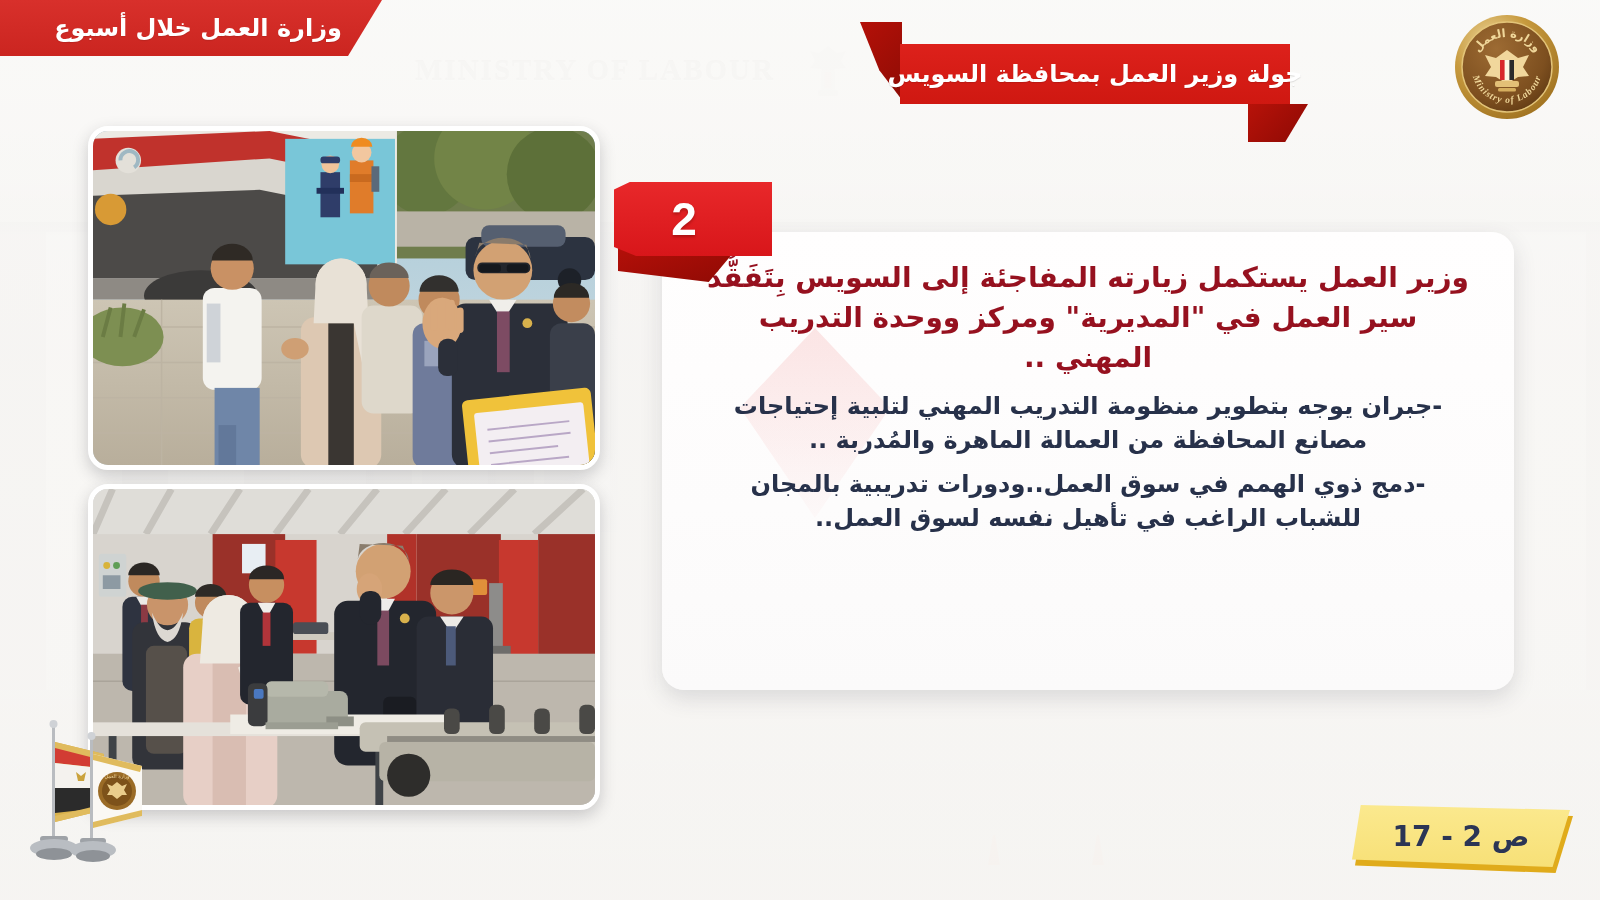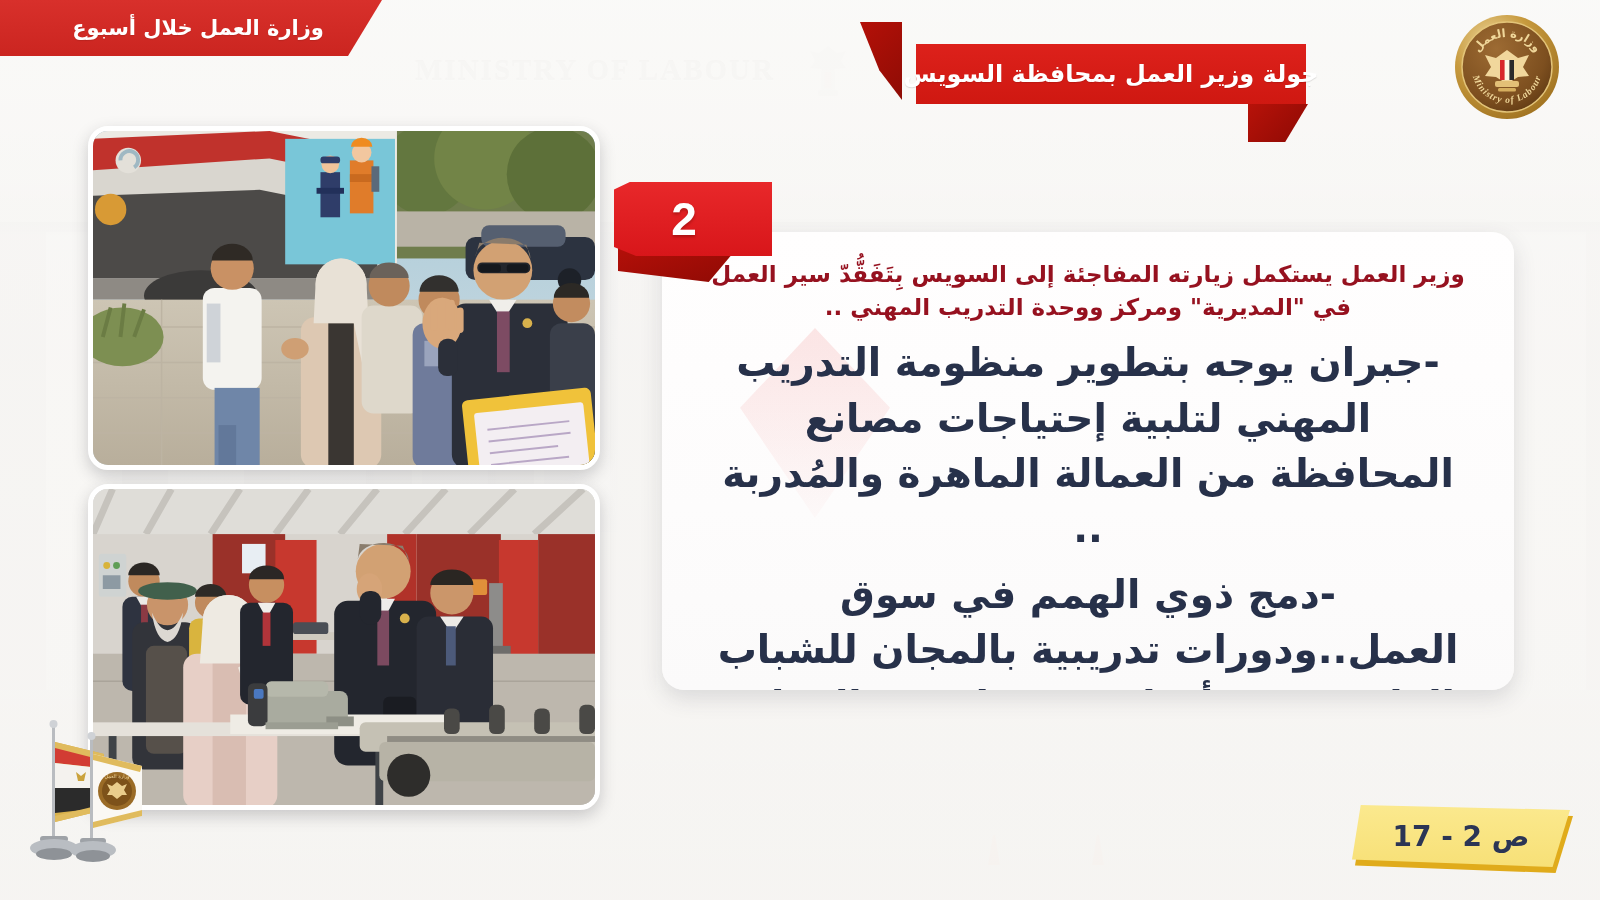--- a/index.html
+++ b/index.html
@@ -43,26 +43,26 @@
   .bg-veil{position:absolute;inset:0;background:rgba(247,246,244,.80);}
   .bg-veil2{position:absolute;inset:0;
     background:linear-gradient(180deg,rgba(252,252,251,.55) 0%,rgba(250,249,248,.30) 40%,rgba(248,247,245,.55) 100%);}
 
   
   .title-banner{position:absolute;left:0;top:0;width:382px;height:56px;
     background:linear-gradient(180deg,#d8302b 0%,#cb2520 100%);
     clip-path:polygon(0 0,382px 0,348px 100%,0 100%);
     display:flex;align-items:center;justify-content:center;
     padding-left:14px;box-sizing:border-box;z-index:6;}
-  .title-banner-text{color:#fff;font-size:21px;font-weight:700;
+  .title-banner-text{color:#fff;font-size:24px;font-weight:700;
     letter-spacing:.3px;white-space:nowrap;text-shadow:0 1px 1px rgba(0,0,0,.10);}
 
   
   .ribbon{position:absolute;left:900px;top:44px;width:390px;height:60px;z-index:6;}
-  .ribbon-body{position:absolute;left:16px;top:0;width:390px;height:60px;
+  .ribbon-body{position:absolute;left:0;top:0;width:390px;height:60px;
     background:linear-gradient(180deg,#dd211b 0%,#cf1811 100%);
     display:flex;align-items:center;justify-content:center;}
   .ribbon-text{color:#fff;font-size:24px;font-weight:700;white-space:nowrap;
     text-shadow:0 1px 1px rgba(0,0,0,.12);}
   .ribbon-tail-l{position:absolute;left:-40px;top:-22px;width:42px;height:78px;
     background:linear-gradient(135deg,#b41008,#8e0c05);
     clip-path:polygon(0 0,100% 0,100% 100%,46% 62%);}
   .ribbon-tail-r{position:absolute;left:348px;top:60px;width:60px;height:38px;
     background:linear-gradient(135deg,#b71209,#8d0a04);
     clip-path:polygon(0 0,100% 0,62% 100%,0 100%);}
@@ -92,23 +92,23 @@
 
   
   .card{position:absolute;left:662px;top:232px;width:852px;height:458px;
     background:linear-gradient(180deg,#fffefe 0%,#fdfcfc 60%,#fbfafa 100%);
     border-radius:22px;box-shadow:0 8px 22px rgba(55,55,70,.15);
     overflow:hidden;z-index:5;}
   .card-watermark{position:absolute;left:78px;top:96px;width:150px;height:190px;
     background:linear-gradient(180deg,rgba(240,140,140,.22),rgba(248,200,200,.07));
     clip-path:polygon(50% 0,100% 42%,50% 100%,0 42%);}
   .card-inner{position:relative;padding:26px 44px 18px 44px;text-align:center;}
-  .headline{color:#96111f;font-size:23px;font-weight:800;line-height:1.42;
+  .headline{color:#96111f;font-size:28px;font-weight:800;line-height:1.42;
     margin:0 0 12px 0;letter-spacing:-.2px;}
-  .para{color:#27314a;font-size:39px;font-weight:700;line-height:1.42;
+  .para{color:#27314a;font-size:24px;font-weight:700;line-height:1.42;
     margin:0 0 10px 0;}
   .para-last{margin-bottom:0;text-align:center;}
 
   
   .page-tag{position:absolute;left:1352px;top:805px;width:218px;height:62px;z-index:8;}
   .page-tag-shadow{position:absolute;left:3px;top:6px;width:218px;height:62px;
     background:#e0ab1b;clip-path:polygon(4% 0,100% 8%,92% 100%,0 88%);}
   .page-tag-face{position:absolute;left:0;top:0;width:218px;height:62px;
     background:linear-gradient(180deg,#fbe98e 0%,#f7e077 100%);
     clip-path:polygon(4% 0,100% 8%,92% 100%,0 88%);

